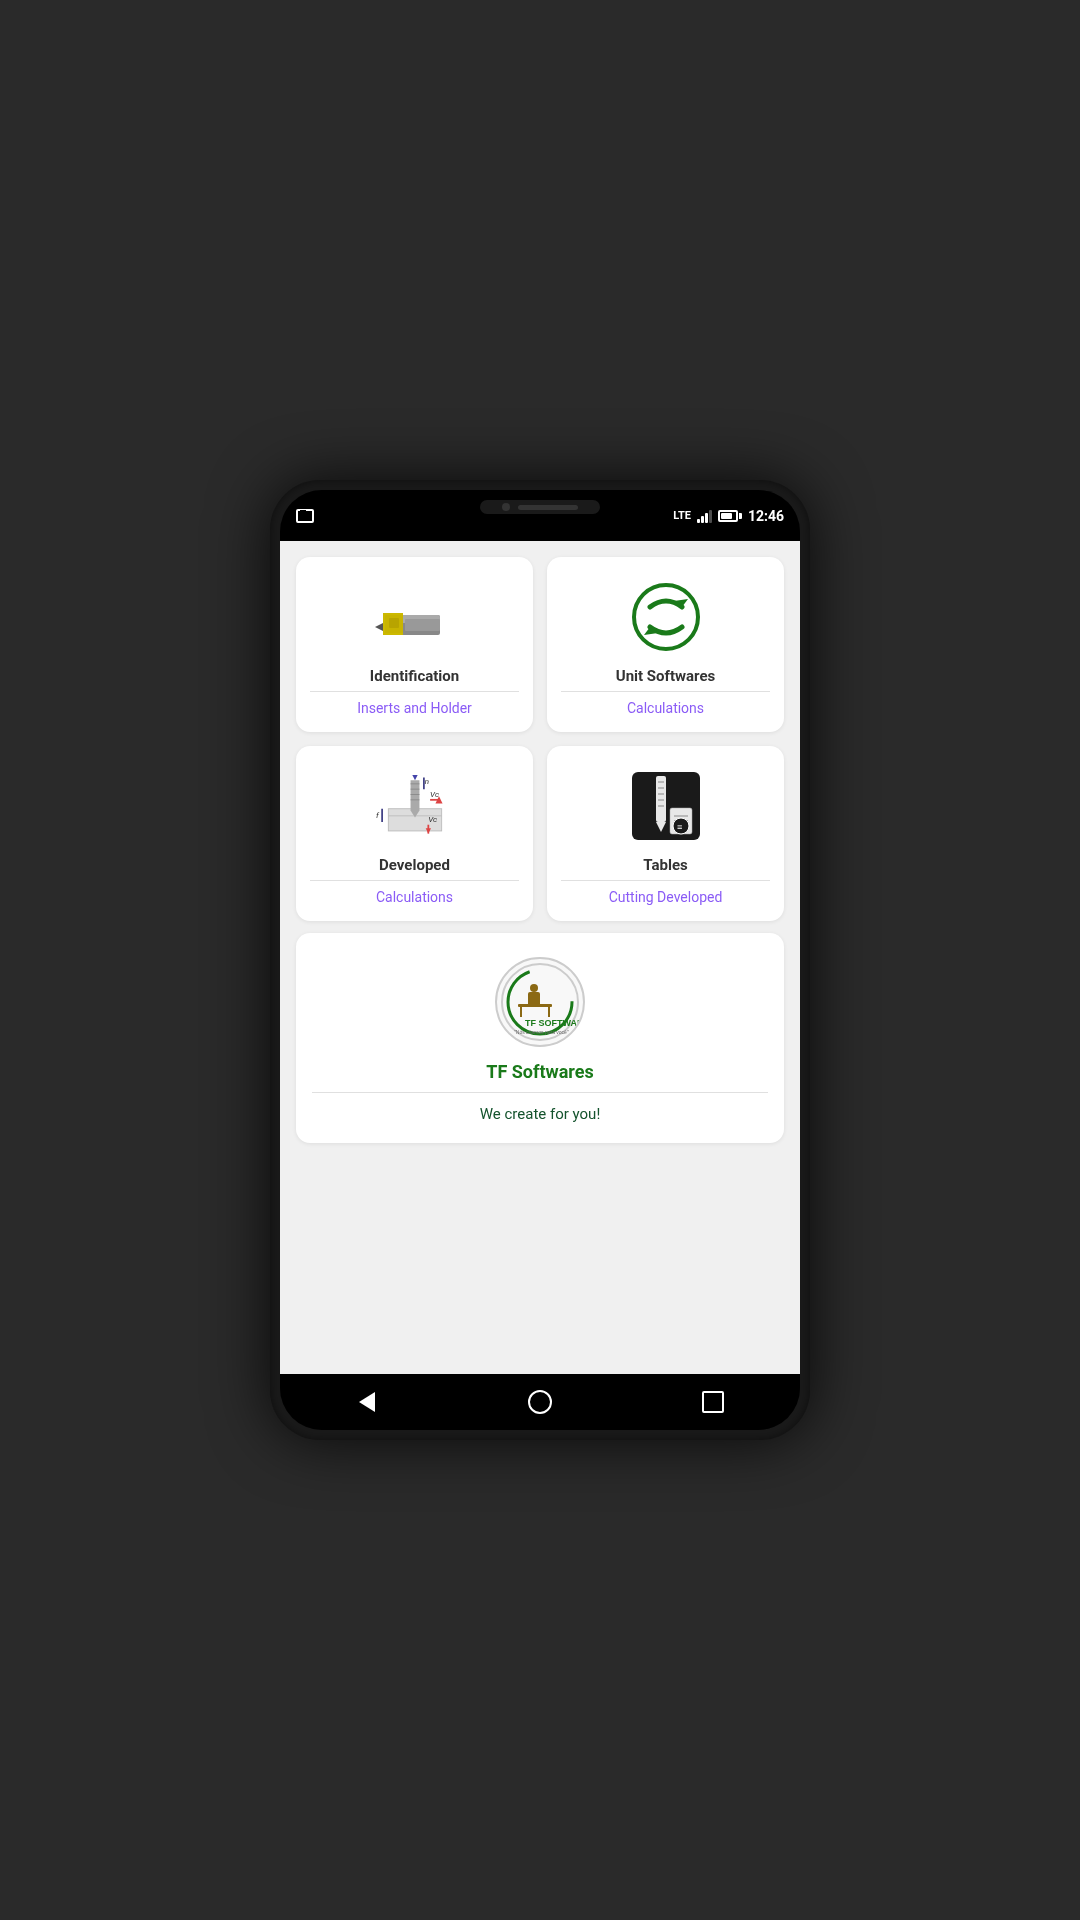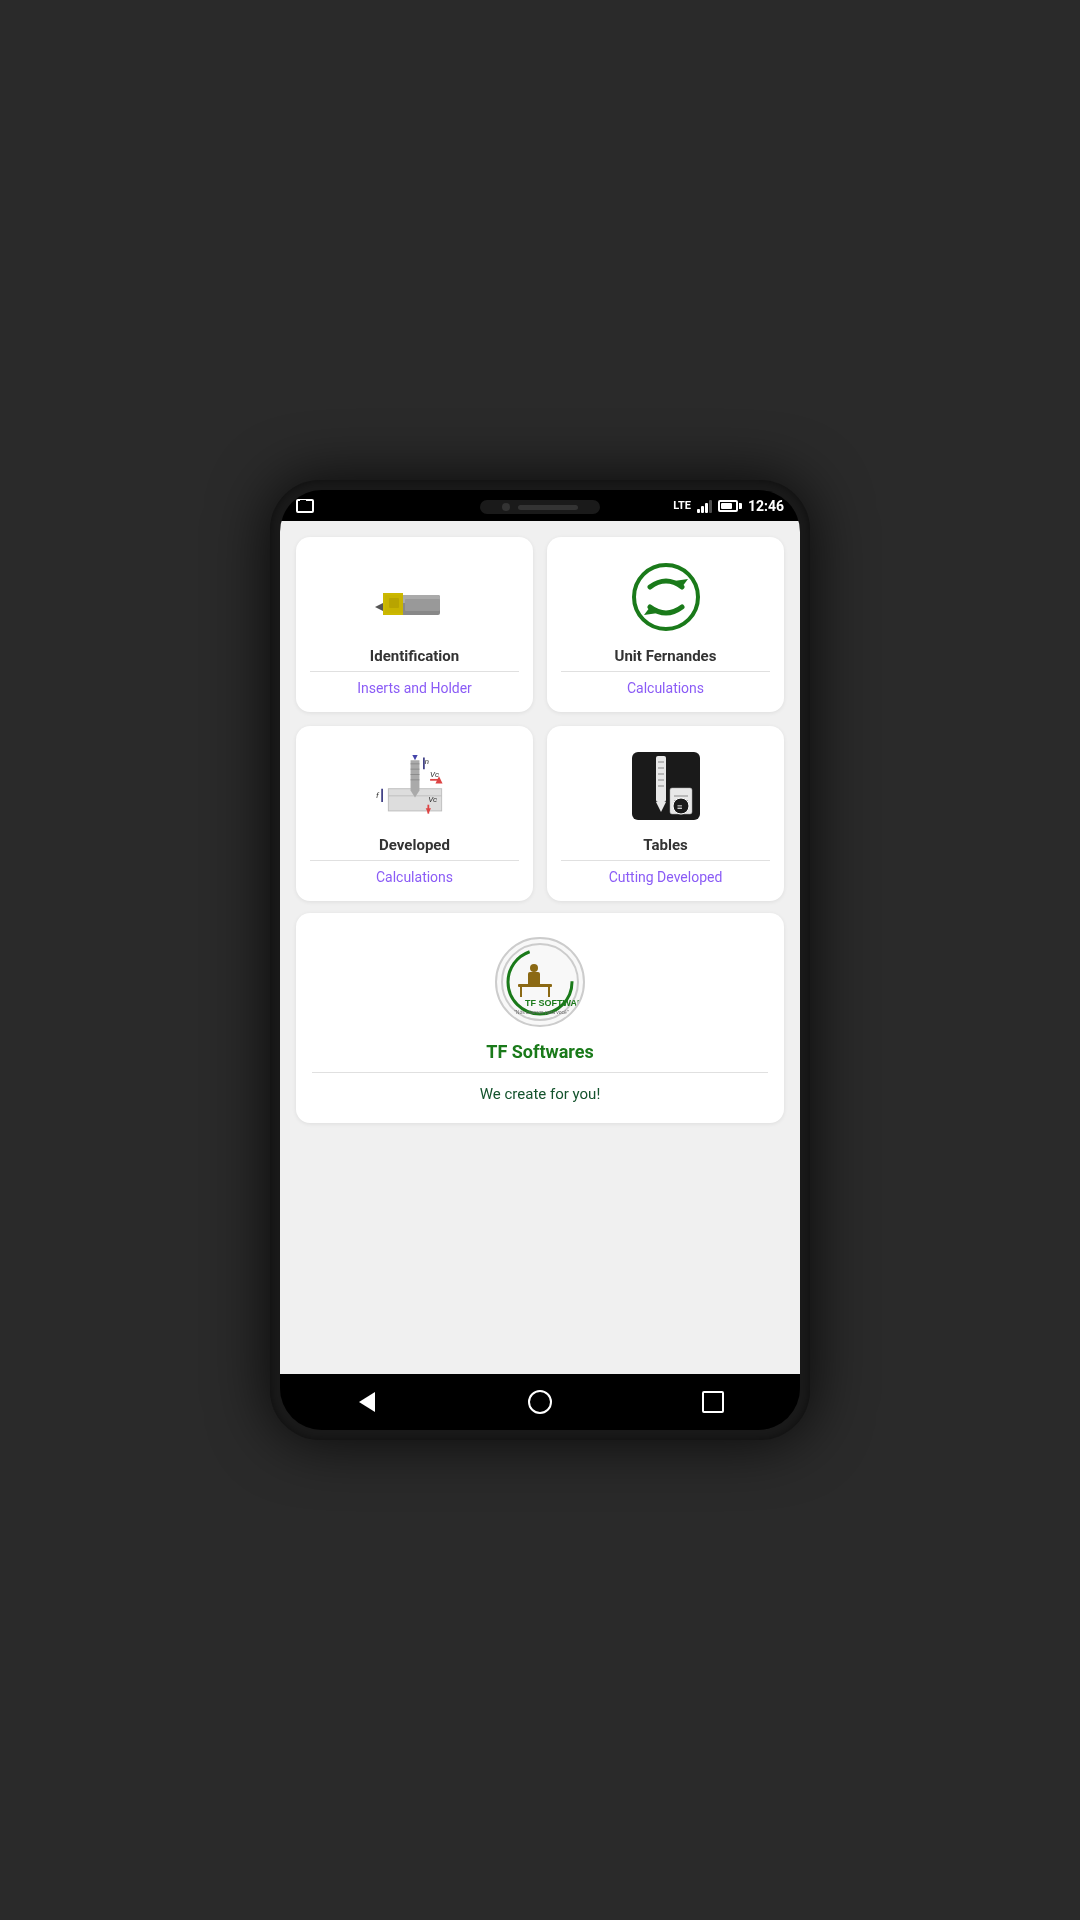--- a/index.html
+++ b/index.html
@@ -31,21 +31,21 @@
       overflow: hidden;
       background: #111;
       display: flex;
       flex-direction: column;
     }
 
     
     .status-bar {
       background: #000;
       color: #fff;
-      height: 31px;
+      height: 51px;
       display: flex;
       align-items: center;
       justify-content: space-between;
       padding: 0 16px;
       flex-shrink: 0;
     }
 
     .status-left {
       display: flex;
       align-items: center;
@@ -401,21 +401,21 @@
 
               <circle cx="36" cy="36" r="32" fill="none" stroke="#1a7a1a" stroke-width="4"></circle>
 
               <path d="M 20 26 Q 36 14 52 26" fill="none" stroke="#1a7a1a" stroke-width="5" stroke-linecap="round"></path>
               <polygon points="52,26 44,20 58,18" fill="#1a7a1a"></polygon>
 
               <path d="M 52 46 Q 36 58 20 46" fill="none" stroke="#1a7a1a" stroke-width="5" stroke-linecap="round"></path>
               <polygon points="20,46 28,52 14,54" fill="#1a7a1a"></polygon>
             </svg>
           </div>
-          <div class="card-title">Unit Fernandes</div>
+          <div class="card-title">Unit Softwares</div>
           <div class="card-divider"></div>
           <div class="card-subtitle">Calculations</div>
         </div>
 
         <div class="card">
           <div class="card-icon-area">
             <svg width="90" height="75" viewBox="0 0 90 75">
 
               <rect x="15" y="40" width="60" height="25" fill="#ddd" stroke="#bbb"></rect>
 

